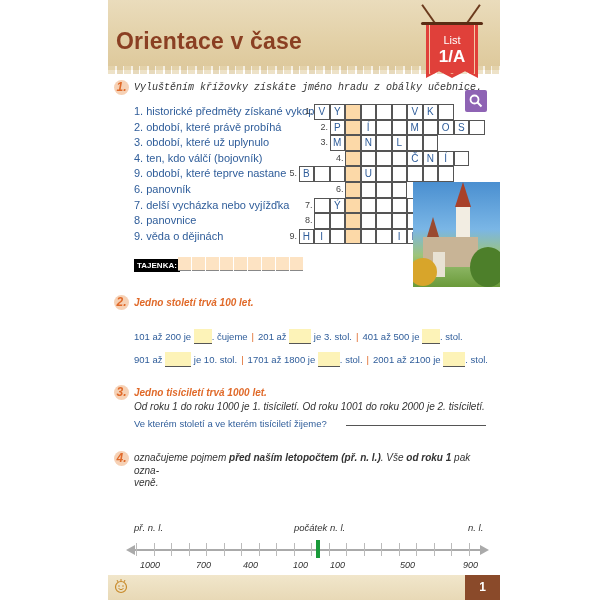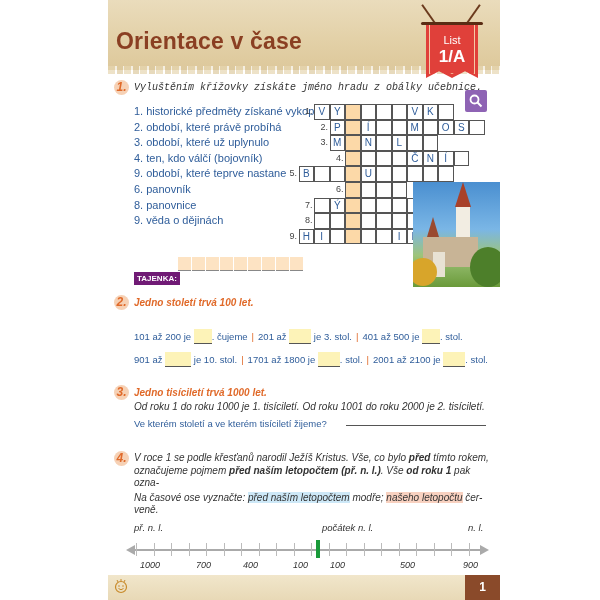--- a/index.html
+++ b/index.html
@@ -24,21 +24,21 @@
   .task-text{position:absolute;font-size:10px;font-style:italic;color:#333;}
   .task-head{position:absolute;font-size:10px;font-style:italic;font-weight:bold;color:#e06a2a;}
   .clues{position:absolute;left:26px;top:104px;font-size:11px;color:#2f5d9a;line-height:15.6px;}
   .grid{position:absolute;left:0;top:0;}
   .cell{position:absolute;width:15.5px;height:15.6px;border:1px solid #555;box-sizing:border-box;margin-left:-0.5px;
     font-size:10px;color:#2f5d9a;text-align:center;line-height:14px;background:#fff;}
   .cell.hl{background:#fcd9a8;}
   .rowlabel{position:absolute;font-size:9px;color:#444;text-align:right;width:14px;}
   .castle{position:absolute;left:305px;top:182px;width:87px;height:105px;overflow:hidden;
     background:linear-gradient(180deg,#4a8fd0 0%,#7ab6e6 45%,#9ec47a 70%,#6a9a3a 100%);}
-  .tajenka-label{position:absolute;left:26px;top:272px;background:#701a75;color:#fff;font-size:8px;font-weight:bold;padding:2px 3px;}
+  .tajenka-label{position:absolute;left:26px;top:259px;background:#000000;color:#fff;font-size:8px;font-weight:bold;padding:2px 3px;}
   .tajenka-slots{position:absolute;left:70px;top:257px;display:flex;gap:1px;}
   .tslot{width:13px;height:13px;background:#fde3c3;border-bottom:1px solid #888;}
   .row2{position:absolute;font-size:9.5px;color:#2f5d9a;white-space:nowrap;}
   .blank{display:inline-block;background:#fdf3b8;border-bottom:1px solid #555;height:14px;vertical-align:-4px;}
   .sep{color:#e06a2a;margin:0 4px;}
   .answer-line{position:absolute;left:238px;top:425px;width:140px;border-bottom:1px solid #555;}
   .hl-blue{background:#cde8f7;}
   .hl-red{background:#f8d1c0;}
   .axis{position:absolute;left:20px;top:549px;width:352px;height:2px;background:#aaa;}
   .tick{position:absolute;top:543px;width:1px;height:13px;background:#bbb;}
@@ -78,20 +78,21 @@
   <div class="num-badge" style="left:6px;top:80px;">1.</div>
   <div class="task-text" style="left:26px;top:82px;font-family:Liberation Mono, monospace;">Vyluštěním křížovky získáte jméno hradu z obálky učebnice.</div>
 
   <div class="clues">
     <div>1. historické předměty získané vykopáním</div>
     <div>2. období, které právě probíhá</div>
     <div>3. období, které už uplynulo</div>
     <div>4. ten, kdo válčí (bojovník)</div>
     <div>9. období, které teprve nastane</div>
     <div>6. panovník</div>
+    <div>7. delší vycházka nebo vyjížďka</div>
     <div>8. panovnice</div>
     <div>9. věda o dějinách</div>
   </div>
 
   <div class="grid" id="crossword">
       <div class="rowlabel" style="left: 190.5px; top: 106px;">1.</div>
       <div class="cell" style="left: 206.5px; top: 104px;">V</div>
       <div class="cell" style="left: 222px; top: 104px;">Y</div>
       <div class="cell hl" style="left: 237.5px; top: 104px;"></div>
       <div class="cell" style="left: 253px; top: 104px;"></div>
@@ -207,28 +208,26 @@
   </div>
 
   <div class="num-badge" style="left:6px;top:385px;">3.</div>
   <div class="task-head" style="left:26px;top:387px;">Jedno tisíciletí trvá 1000 let.</div>
   <div class="task-text" style="left:26px;top:401px;">Od roku 1 do roku 1000 je 1. tisíciletí. Od roku 1001 do roku 2000 je 2. tisíciletí.</div>
   <div class="row2" style="left:26px;top:418px;">Ve kterém století a ve kterém tisíciletí žijeme?</div>
   <div class="answer-line"></div>
 
   <div class="num-badge" style="left:6px;top:451px;">4.</div>
   <div class="task-text" style="left:26px;top:452px;line-height:12.5px;width:360px;">
-    <div><span>V roce 1 se podle křesťanů narodil Ježíš Kristus. Vše, co bylo </span><b>před</b><span> tímto rokem,</span></div>
     <div><span>označujeme pojmem </span><b>před naším letopočtem (př. n. l.)</b><span>. Vše </span><b>od roku 1</b><span> pak ozna-</span></div>
-    <div style="margin-top:2px"><span>Na časové ose vyznačte: </span><span class="hl-blue">před naším letopočtem</span><span> modře; </span><span class="hl-red">našeho letopočtu</span><span> čer-</span></div>
     <div>veně.</div>
   </div>
 
   <div class="axis-cap" style="left:26px;">př. n. l.</div>
-  <div class="axis-cap" style="left:186px;margin-left:28px;">počátek n. l.</div>
+  <div class="axis-cap" style="left:186px;">počátek n. l.</div>
   <div class="axis-cap" style="left:360px;">n. l.</div>
   <div class="axis"></div>
   <div class="axis-arrow-l"></div>
   <div class="axis-arrow-r"></div>
   <div id="ticks">
       <div class="tick" style="left: 28px;"></div>
       <div class="tick" style="left: 45.5px;"></div>
       <div class="tick" style="left: 63px;"></div>
       <div class="tick" style="left: 80.5px;"></div>
       <div class="tick" style="left: 98px;"></div>

